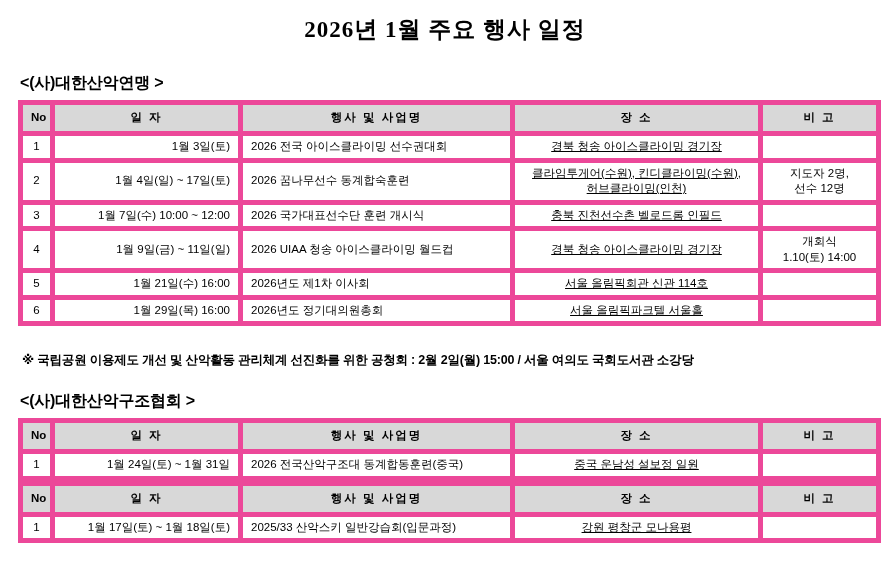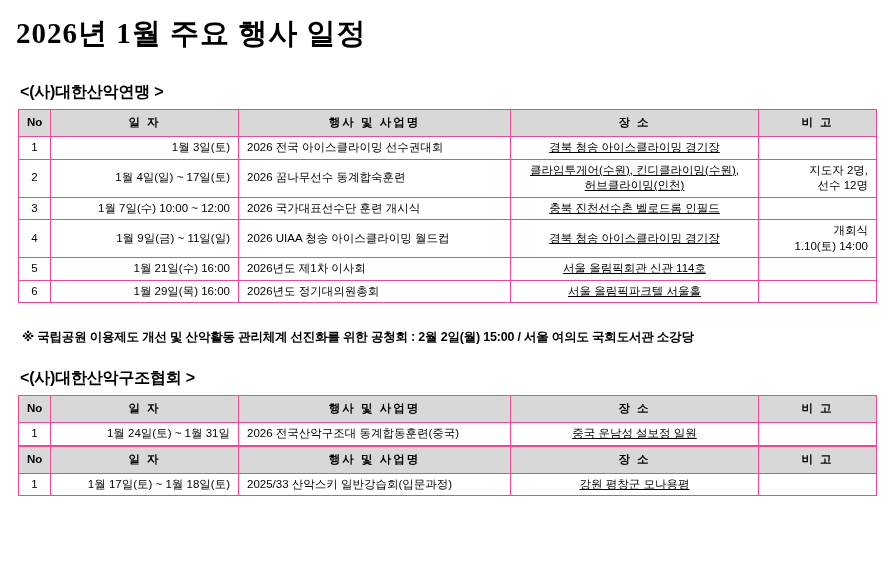--- a/index.html
+++ b/index.html
@@ -15,62 +15,62 @@
     overflow: hidden;
   }
   .page {
     position: relative;
     width: 890px;
     height: 566px;
     box-sizing: border-box;
     padding: 0 16px;
   }
   .doc-title {
-    text-align: left;
+    text-align: center;
     font-family: "Liberation Serif", "DejaVu Serif", serif;
-    font-size: 29px;
+    font-size: 23px;
     font-weight: bold;
     letter-spacing: 1px;
     margin: 14px 0 0 0;
     padding-bottom: 2px;
   }
   .section-heading {
     font-size: 16px;
     font-weight: bold;
     margin: 22px 0 6px 4px;
     letter-spacing: -0.2px;
   }
   .section-heading.first { margin-top: 26px; }
 
   table.sched {
     border-collapse: collapse;
     width: 858px;
     table-layout: fixed;
     margin-left: 2px;
   }
   table.sched th, table.sched td {
-    border: 1px solid #ec4899;
+    border: 5px solid #ec4899;
     font-size: 11.5px;
     padding: 3px 8px;
     vertical-align: middle;
     line-height: 1.35;
   }
   table.sched th {
     background: #d8d8d8;
     font-weight: bold;
     text-align: center;
     height: 20px;
     letter-spacing: 2px;
   }
   table.sched th.th-no { letter-spacing: 0; }
   td.c-no { text-align: center; width: 32px; }
   td.c-date { text-align: right; padding-left: 6px; }
   td.c-event { text-align: left; padding-left: 6px; }
   td.c-place { text-align: center; text-decoration: underline; }
-  td.c-note { text-align: right; }
+  td.c-note { text-align: center; }
 
   .col-no { width: 32px; }
   .col-date { width: 188px; }
   .col-event { width: 272px; }
   .col-place { width: 248px; }
   .col-note { width: 118px; }
 
   .notice {
     font-size: 12.5px;
     font-weight: bold;

